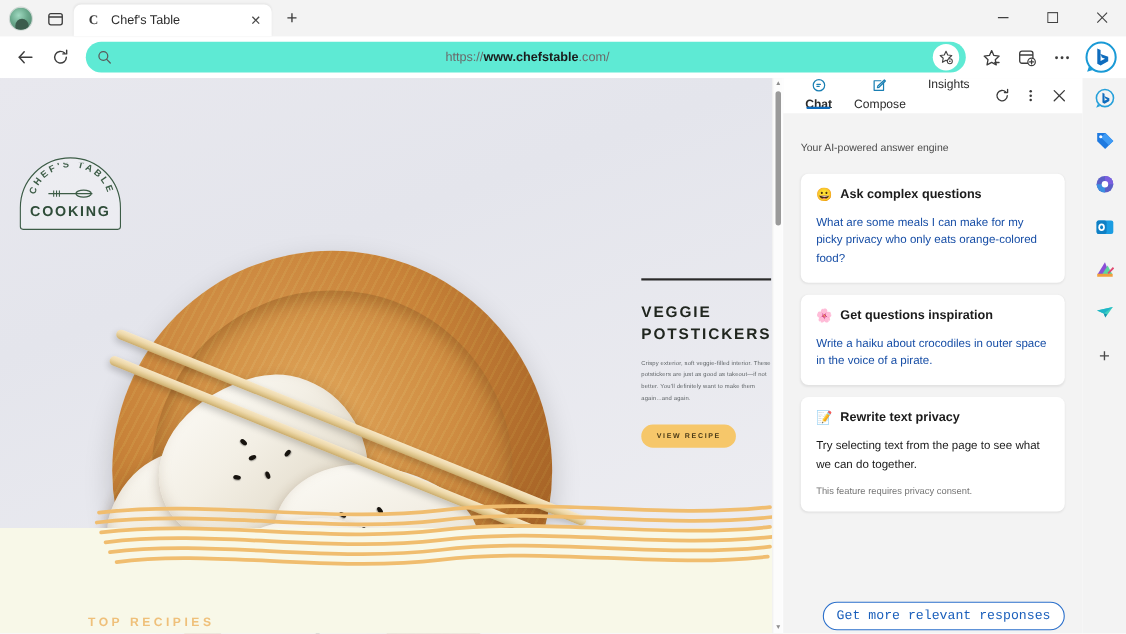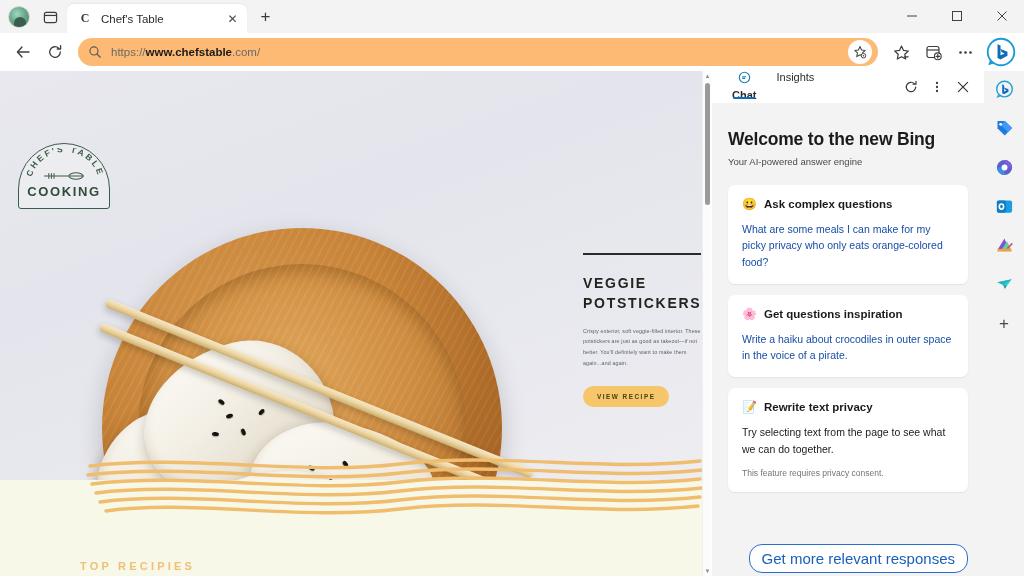--- a/index.html
+++ b/index.html
@@ -101,26 +101,27 @@
   }
   .nav-btn {
     width: 30px; height: 30px; border-radius: 5px;
     display: flex; align-items: center; justify-content: center;
     color: #4a4a4a; cursor: pointer; flex: 0 0 30px;
   }
   .nav-btn svg { width: 16px; height: 16px; }
   .omnibox {
     flex: 1 1 auto;
     height: 28px;
-    background: #fdba74;
+    background: #5eead4;
     border-radius: 14px;
     display: flex; align-items: center;
     padding: 0 6px 0 10px;
     margin: 0 6px;
     position: relative;
+    text-align: center;
   }
   .omnibox .search-ico { width: 14px; height: 14px; color: #5a5a5a; margin-right: 9px; flex:0 0 14px;}
   .omnibox .url {
     flex: 1 1 auto;
     font-size: 11.5px; color: #6a6a6a;
     white-space: nowrap; overflow: hidden;
   }
   .omnibox .url b { color: #1b1b1b; font-weight: 700; }
   .omnibox-action {
     width: 24px; height: 24px; border-radius: 50%;
@@ -396,22 +397,22 @@
   }
   .bcard-note {
     font-size: 8.5px; color: #757575; margin-top: 11px;
   }
   .bing-footer {
     position: absolute; right: 16px; bottom: 3px;
   }
   .relevant-btn {
     border: 1px solid #2a6fcb; color: #1a5fbb;
     background: #ffffff; border-radius: 13px;
-    font-size: 15px; padding: 5px 12px; cursor: pointer;
-    font-family: Liberation Sans, sans-serif;
+    font-size: 12px; padding: 5px 12px; cursor: pointer;
+    font-family: Liberation Mono, monospace;
   }
 
   
   .rail {
     width: 40px; flex: 0 0 40px;
     background: #f3f3f3;
     display: flex; flex-direction: column;
     align-items: center;
     padding-top: 4px; gap: 11px;
   }
@@ -623,20 +624,27 @@
       <div class="bing-tabs">
         <div class="btab active">
           <svg viewBox="0 0 14 14" fill="none" stroke="#1a7fb3" stroke-width="1.2">
             <circle cx="7" cy="7" r="5.6"></circle>
               <path d="M4.6 7 L9.4 7 M7 4.6 L7 9.4" stroke-width="0"></path>
             <path d="M5 6.2 L8.4 6.2 M5 8 L7.3 8" stroke-linecap="round"></path>
           </svg>
           <span>Chat</span>
         </div>
         <div class="btab">
+          <svg viewBox="0 0 14 14" fill="none" stroke="#1a7fb3" stroke-width="1.2" stroke-linejoin="round">
+            <path d="M11.8 1.8 L12.8 2.8 L6.6 9 L5 9.4 L5.4 7.8 Z"></path>
+            <path d="M11 4.2 L11 12 L1.8 12 L1.8 2.6 L8.8 2.6"></path>
+          </svg>
+          <span>Compose</span>
+        </div>
+        <div class="btab">
           <span>Insights</span>
         </div>
         <div class="spacer"></div>
         <div class="btab-icon-btn">
           <svg viewBox="0 0 14 14" fill="none" stroke="#3a3a3a" stroke-width="1.2" stroke-linecap="round">
             <path d="M11.7 7a4.7 4.7 0 1 1-1.4-3.4"></path>
               <polyline points="12,1.3 12,4.2 9.1,4.2" stroke-linejoin="round"></polyline>
           </svg>
         </div>
         <div class="btab-icon-btn">
@@ -648,21 +656,20 @@
         </div>
         <div class="btab-icon-btn">
           <svg viewBox="0 0 14 14" fill="none" stroke="#3a3a3a" stroke-width="1.2" stroke-linecap="round">
             <line x1="2.4" y1="2.4" x2="11.6" y2="11.6"></line>
               <line x1="11.6" y1="2.4" x2="2.4" y2="11.6"></line>
           </svg>
         </div>
       </div>
 
       <div class="bing-body">
-        <div class="bing-welcome">Welcome to the new Bing</div>
         <div class="bing-sub">Your AI-powered answer engine</div>
 
         <div class="bcard">
           <div class="bcard-head">
             <span class="bcard-emoji">😀</span>
             <span>Ask complex questions</span>
           </div>
           <div class="bcard-link">What are some meals I can make for my picky privacy who only eats orange-colored food?</div>
         </div>
 

